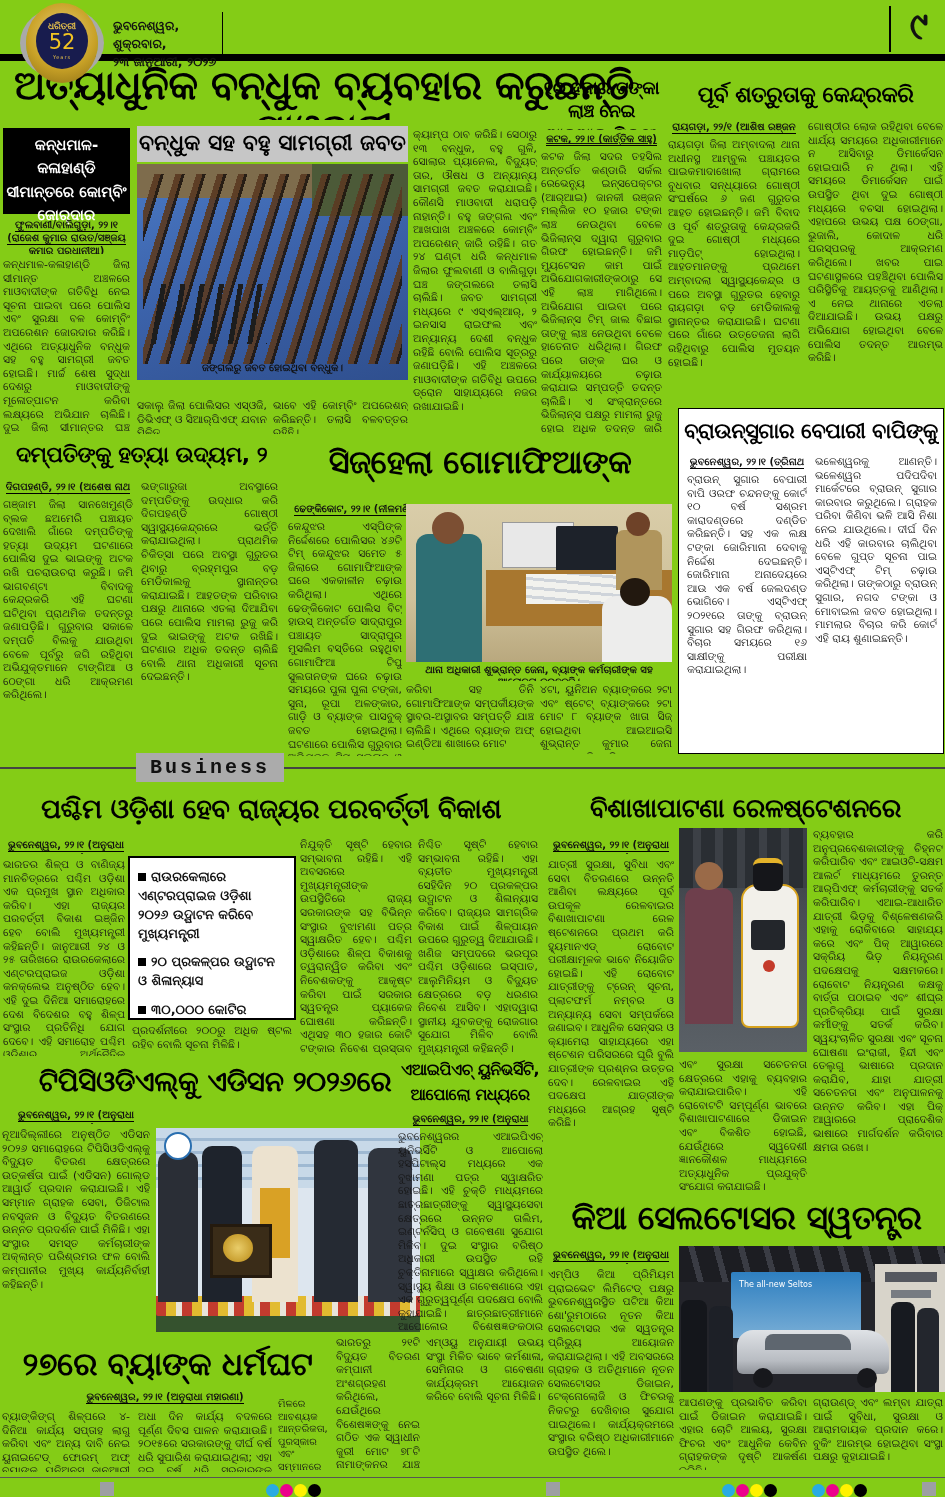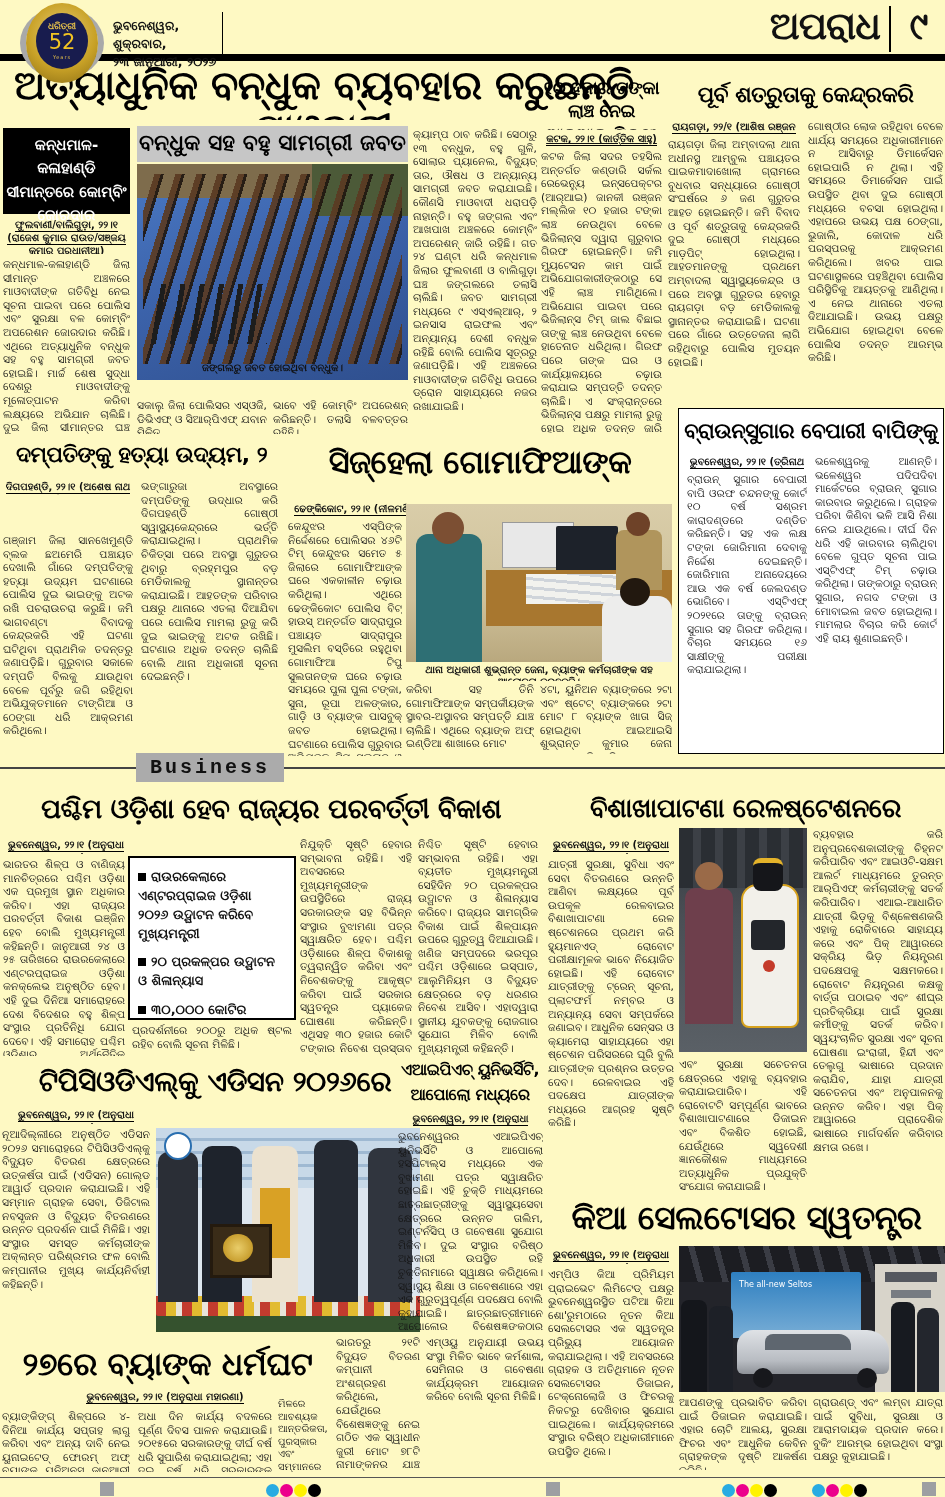--- a/index.html
+++ b/index.html
@@ -1,16 +1,16 @@
 <!DOCTYPE html>
 <html><head>
 <meta charset="utf-8">
 <style>
   html,body{margin:0;padding:0;background:#e9e9e9;}
-  .page{position:relative;width:945px;height:1497px;background:#fef9c3;margin:0 auto;overflow:hidden;
+  .page{position:relative;width:945px;height:1497px;background:#84cc16;margin:0 auto;overflow:hidden;
         font-family:"DejaVu Sans","Liberation Sans",sans-serif;color:#111;}
   .abs{position:absolute;}
   .hl{font-weight:bold;color:#000;text-align:center;line-height:1.08;letter-spacing:-.5px;overflow:hidden;}
   .byline{font-size:10px;font-weight:bold;text-align:center;line-height:1.3;overflow:hidden;}
   .byline span{border-bottom:1.5px solid #000;padding-bottom:1px;}
   .body{font-size:10.8px;text-align:justify;line-height:1.26;overflow:hidden;color:#151515;word-break:break-word;}
   .caption{font-size:10px;font-weight:bold;text-align:center;overflow:hidden;}
   .rule{background:#000;}
   .kicker{background:#000;color:#fff;font-weight:bold;font-size:15px;text-align:center;line-height:1.55;padding:6px 3px;box-sizing:border-box;}
   .subhead{background:#c6c6c6;color:#000;font-weight:bold;font-size:22px;text-align:center;line-height:1.5;overflow:hidden;}
@@ -40,21 +40,20 @@
       <div style="font-size:5px;color:#e8c24a;letter-spacing:1px;">Years</div>
     </div>
   </div>
 
   <div class="abs" style="left:113px;top:17px;width:104px;height:40px;font-size:12.5px;font-weight:bold;line-height:1.45;">
     <div>ଭୁବନେଶ୍ୱର, ଶୁକ୍ରବାର,</div>
     <div>୨୩ ଜାନୁଆରୀ, ୨୦୨୬</div>
   </div>
   <div class="abs vline" style="left:222px;top:12px;width:1px;height:42px;"></div>
 
-  <div class="abs" style="left:690px;top:4px;width:190px;height:50px;font-size:38px;font-weight:bold;text-align:right;letter-spacing:-1px;">ଅପରାଧ</div>
   <div class="abs vline" style="left:889px;top:6px;width:2px;height:46px;"></div>
   <div class="abs" style="left:896px;top:4px;width:46px;height:50px;font-size:38px;font-weight:bold;text-align:center;">୯</div>
 
   <div class="abs hl" style="left:4px;top:64px;width:640px;height:56px;font-size:40px;">ଅତ୍ୟାଧୁନିକ ବନ୍ଧୁକ ବ୍ୟବହାର କରୁଛନ୍ତି ମାଓବାଦୀ</div>
 
   <div class="abs kicker" style="left:3px;top:128px;width:127px;height:86px;">କନ୍ଧମାଳ-କଳାହାଣ୍ଡି ସୀମାନ୍ତରେ କୋମ୍ବିଂ ଜୋର୍‌ଦାର</div>
   <div class="abs byline" style="left:3px;top:218px;width:127px;height:36px;"><span>ଫୁଲବାଣୀ/ବାଲିଗୁଡ଼ା, ୨୨।୧ (ରାଜେଶ କୁମାର ରାଉତ/ସଞ୍ଜୟ କୁମାର ପ୍ରଧାନୀଆ)</span></div>
   <div class="abs body" style="left:3px;top:258px;width:127px;height:176px;">କନ୍ଧମାଳ-କଳାହାଣ୍ଡି ଜିଲା ସୀମାନ୍ତ ଅଞ୍ଚଳରେ ମାଓବାଦୀଙ୍କ ଗତିବିଧି ନେଇ ସୂଚନା ପାଇବା ପରେ ପୋଲିସ ଏବଂ ସୁରକ୍ଷା ବଳ କୋମ୍ବିଂ ଅପରେଶନ ଜୋରଦାର କରିଛି। ଏଥିରେ ଅତ୍ୟାଧୁନିକ ବନ୍ଧୁକ ସହ ବହୁ ସାମଗ୍ରୀ ଜବତ ହୋଇଛି। ମାର୍ଚ୍ଚ ଶେଷ ସୁଦ୍ଧା ଦେଶରୁ ମାଓବାଦୀଙ୍କୁ ମୂଳୋତ୍ପାଟନ କରିବା ଲକ୍ଷ୍ୟରେ ଅଭିଯାନ ଚାଲିଛି। ଦୁଇ ଜିଲା ସୀମାନ୍ତର ଘଞ୍ଚ ଜଙ୍ଗଲରେ ସୁରକ୍ଷା ବଳ ଲଗାତାର ତଲାସି ଚଳାଇଛି। ଜଙ୍ଗଲ ଭିତରେ ମାଓବାଦୀଙ୍କ ଏକ ଅସ୍ଥାୟୀ ଶିବିର ଠାବ ହୋଇଥିବା ବେଳେ ସେଠାରୁ ବହୁ ସାମଗ୍ରୀ ହାତକୁ ଆସିଛି। ସୁରକ୍ଷା ବଳର ଚାପ ବଢ଼ିବା ପରେ ମାଓବାଦୀମାନେ ଅତ୍ୟାଧୁନିକ ମାରଣାସ୍ତ୍ର ଛାଡ଼ି ଫେରାର ହୋଇଯାଇଥିବା ଜଣାପଡ଼ିଛି।</div>
 
   <div class="abs subhead" style="left:137px;top:126px;width:271px;height:36px;">ବନ୍ଧୁକ ସହ ବହୁ ସାମଗ୍ରୀ ଜବତ</div>
@@ -81,21 +80,21 @@
 
   <div class="abs bsbox" style="left:678px;top:408px;width:266px;height:346px;">
     <div class="hl" style="position:absolute;left:4px;top:6px;width:256px;height:36px;font-size:21px;line-height:1.55;">ବ୍ରାଉନ୍‌ସୁଗାର ବେପାରୀ ବାପିଙ୍କୁ ୧୦ ବର୍ଷ ଜେଲ</div>
     <div class="byline" style="position:absolute;left:8px;top:46px;width:120px;height:15px;"><span>ଭୁବନେଶ୍ୱର, ୨୨।୧ (ତ୍ରିନାଥ ମହାନ୍ତି)</span></div>
     <div class="body" style="position:absolute;left:8px;top:64px;width:120px;height:272px;">ବ୍ରାଉନ୍ ସୁଗାର ବେପାରୀ ବାପି ଓରଫ ଚନ୍ଦନଙ୍କୁ କୋର୍ଟ ୧୦ ବର୍ଷ ସଶ୍ରମ କାରାଦଣ୍ଡରେ ଦଣ୍ଡିତ କରିଛନ୍ତି। ସହ ଏକ ଲକ୍ଷ ଟଙ୍କା ଜୋରିମାନା ଦେବାକୁ ନିର୍ଦ୍ଦେଶ ଦେଇଛନ୍ତି। ଜୋରିମାନା ଅନାଦେୟରେ ଆଉ ଏକ ବର୍ଷ ଜେଲଦଣ୍ଡ ଭୋଗିବେ। ଏସ୍‌ଟିଏଫ୍ ୨୦୨୧ରେ ତାଙ୍କୁ ବ୍ରାଉନ୍ ସୁଗାର ସହ ଗିରଫ କରିଥିଲା। ବିଚାର ସମୟରେ ୧୬ ସାକ୍ଷୀଙ୍କୁ ପରୀକ୍ଷା କରାଯାଇଥିଲା।</div>
     <div class="body" style="position:absolute;left:136px;top:46px;width:122px;height:290px;">ଭଳେଶ୍ୱରକୁ ଆଣନ୍ତି। ଭଳେଶ୍ୱର ପଦିପଦିବା ମାର୍କେଟରେ ବ୍ରାଉନ୍ ସୁଗାର କାରବାର କରୁଥିଲେ। ଗ୍ରାହକ ପରିବା କିଣିବା ଭଳି ଆସି ନିଶା ନେଇ ଯାଉଥିଲେ। ଦୀର୍ଘ ଦିନ ଧରି ଏହି କାରବାର ଚାଲିଥିବା ବେଳେ ଗୁପ୍ତ ସୂଚନା ପାଇ ଏସ୍‌ଟିଏଫ୍ ଟିମ୍ ଚଢ଼ାଉ କରିଥିଲା। ତାଙ୍କଠାରୁ ବ୍ରାଉନ୍ ସୁଗାର, ନଗଦ ଟଙ୍କା ଓ ମୋବାଇଲ ଜବତ ହୋଇଥିଲା। ମାମଲାର ବିଚାର କରି କୋର୍ଟ ଏହି ରାୟ ଶୁଣାଇଛନ୍ତି।</div>
   </div>
 
   <div class="abs hl" style="left:3px;top:438px;width:277px;height:36px;font-size:22px;line-height:1.5;">ଦମ୍ପତିଙ୍କୁ ହତ୍ୟା ଉଦ୍ୟମ, ୨ ଭାଇ ଅଟକ</div>
   <div class="abs byline" style="left:3px;top:480px;width:130px;height:15px;"><span>ଦିଗପହଣ୍ଡି, ୨୨।୧ (ଅଶେଷ ନାଥ ମିଶ୍ର)</span></div>
-  <div class="abs body" style="left:3px;top:498px;width:130px;height:256px;margin-top:36px;">ଗଞ୍ଜାମ ଜିଲା ସାନଖେମୁଣ୍ଡି ବ୍ଲକ ଛଅମେରି ପଞ୍ଚାୟତ ଦେଖାଲି ଗାଁରେ ଦମ୍ପତିଙ୍କୁ ହତ୍ୟା ଉଦ୍ୟମ ଘଟଣାରେ ପୋଲିସ ଦୁଇ ଭାଇଙ୍କୁ ଅଟକ ରଖି ପଚରାଉଚରା କରୁଛି। ଜମି ଭାଗବଣ୍ଟା ବିବାଦକୁ କେନ୍ଦ୍ରକରି ଏହି ଘଟଣା ଘଟିଥିବା ପ୍ରାଥମିକ ତଦନ୍ତରୁ ଜଣାପଡ଼ିଛି। ଗୁରୁବାର ସକାଳେ ଦମ୍ପତି ବିଲକୁ ଯାଉଥିବା ବେଳେ ପୂର୍ବରୁ ଜଗି ରହିଥିବା ଅଭିଯୁକ୍ତମାନେ ଟାଙ୍ଗିଆ ଓ ଠେଙ୍ଗା ଧରି ଆକ୍ରମଣ କରିଥିଲେ।</div>
+  <div class="abs body" style="left:3px;top:498px;width:130px;height:256px;">ଗଞ୍ଜାମ ଜିଲା ସାନଖେମୁଣ୍ଡି ବ୍ଲକ ଛଅମେରି ପଞ୍ଚାୟତ ଦେଖାଲି ଗାଁରେ ଦମ୍ପତିଙ୍କୁ ହତ୍ୟା ଉଦ୍ୟମ ଘଟଣାରେ ପୋଲିସ ଦୁଇ ଭାଇଙ୍କୁ ଅଟକ ରଖି ପଚରାଉଚରା କରୁଛି। ଜମି ଭାଗବଣ୍ଟା ବିବାଦକୁ କେନ୍ଦ୍ରକରି ଏହି ଘଟଣା ଘଟିଥିବା ପ୍ରାଥମିକ ତଦନ୍ତରୁ ଜଣାପଡ଼ିଛି। ଗୁରୁବାର ସକାଳେ ଦମ୍ପତି ବିଲକୁ ଯାଉଥିବା ବେଳେ ପୂର୍ବରୁ ଜଗି ରହିଥିବା ଅଭିଯୁକ୍ତମାନେ ଟାଙ୍ଗିଆ ଓ ଠେଙ୍ଗା ଧରି ଆକ୍ରମଣ କରିଥିଲେ।</div>
   <div class="abs body" style="left:141px;top:480px;width:137px;height:274px;">ଭଙ୍ଗାରୁଜା ଅବସ୍ଥାରେ ଦମ୍ପତିଙ୍କୁ ଉଦ୍ଧାର କରି ଦିଗପହଣ୍ଡି ଗୋଷ୍ଠୀ ସ୍ୱାସ୍ଥ୍ୟକେନ୍ଦ୍ରରେ ଭର୍ତ୍ତି କରାଯାଇଥିଲା। ପ୍ରାଥମିକ ଚିକିତ୍ସା ପରେ ଅବସ୍ଥା ଗୁରୁତର ଥିବାରୁ ବ୍ରହ୍ମପୁର ବଡ଼ ମେଡିକାଲକୁ ସ୍ଥାନାନ୍ତର କରାଯାଇଛି। ଆହତଙ୍କ ପରିବାର ପକ୍ଷରୁ ଥାନାରେ ଏତଲା ଦିଆଯିବା ପରେ ପୋଲିସ ମାମଲା ରୁଜୁ କରି ଦୁଇ ଭାଇଙ୍କୁ ଅଟକ ରଖିଛି। ଘଟଣାର ଅଧିକ ତଦନ୍ତ ଚାଲିଛି ବୋଲି ଥାନା ଅଧିକାରୀ ସୂଚନା ଦେଇଛନ୍ତି।</div>
 
   <div class="abs hl" style="left:285px;top:434px;width:390px;height:62px;font-size:32px;line-height:1.8;">ସିଜ୍‌ହେଲା ଗୋମାଫିଆଙ୍କ ବ୍ୟାଙ୍କ ଆକାଉଣ୍ଟ</div>
   <div class="abs byline" style="left:288px;top:502px;width:128px;height:15px;"><span>ଢେଙ୍କିକୋଟ, ୨୨।୧ (ନୀଳମଣି ମଣ୍ଡଳ)</span></div>
   <div class="abs body" style="left:288px;top:520px;width:114px;height:236px;">କେନ୍ଦୁଝର ଏସ୍‌ପିଙ୍କ ନିର୍ଦ୍ଦେଶରେ ପୋଲିସର ୪୬ଟି ଟିମ୍ କେନ୍ଦୁଝର ସମେତ ୫ ଜିଲାରେ ଗୋମାଫିଆଙ୍କ ଘରେ ଏକକାଳୀନ ଚଢ଼ାଉ କରିଥିଲା। ଏଥିରେ ଢେଙ୍କିକୋଟ ପୋଲିସ ବିଟ୍ ହାଉସ୍ ଅନ୍ତର୍ଗତ ସାଦ୍ରାପୁର ପଞ୍ଚାୟତ ସାଦ୍ରାପୁର ମୁସଲିମ ବସ୍ତିରେ ରହୁଥିବା ଗୋମାଫିଆ ଟିପୁ ସୁଲତାନଙ୍କ ଘରେ ଚଢ଼ାଉ ସମୟରେ ପୁଳା ପୁଳା ଟଙ୍କା, ସୁନା, ରୂପା ଅଳଙ୍କାର, ଗାଡ଼ି ଓ ବ୍ୟାଙ୍କ ପାସବୁକ୍ ଜବତ ହୋଇଥିଲା। ଘଟଣାରେ ପୋଲିସ ଗୁରୁବାର ଅଭିଯୁକ୍ତ ଟିପୁ ସୁଲତାନ ଓ ତାଙ୍କ ସମ୍ପର୍କୀୟଙ୍କ ବ୍ୟାଙ୍କ ଆକାଉଣ୍ଟକୁ ସିଜ୍ କରିଛି। ଗାଁ ଥାନା ଆଇଆଇସି ଶୁଭ୍ରାନ୍ତ ଜେନା ଢେଙ୍କିକୋଟ ସ୍ଥିତ ବ୍ୟାଙ୍କ ଶାଖାରେ ଥିବା ଖାତାକୁ ସିଜ୍ କରିଛନ୍ତି।</div>
 
   <div class="abs photo" style="left:406px;top:504px;width:266px;height:158px;background:linear-gradient(180deg,#d9cda9 0%,#cfc19a 60%,#b9a87e 100%);">
     <div style="position:absolute;left:96px;top:18px;width:70px;height:44px;background:#e8e8e8;border:1px solid #999;"></div>
     <div style="position:absolute;left:150px;top:22px;width:62px;height:46px;background:#1d222a;border-radius:2px;"></div>
     <div style="position:absolute;left:80px;top:66px;width:186px;height:56px;background:#a8772f;"></div>

